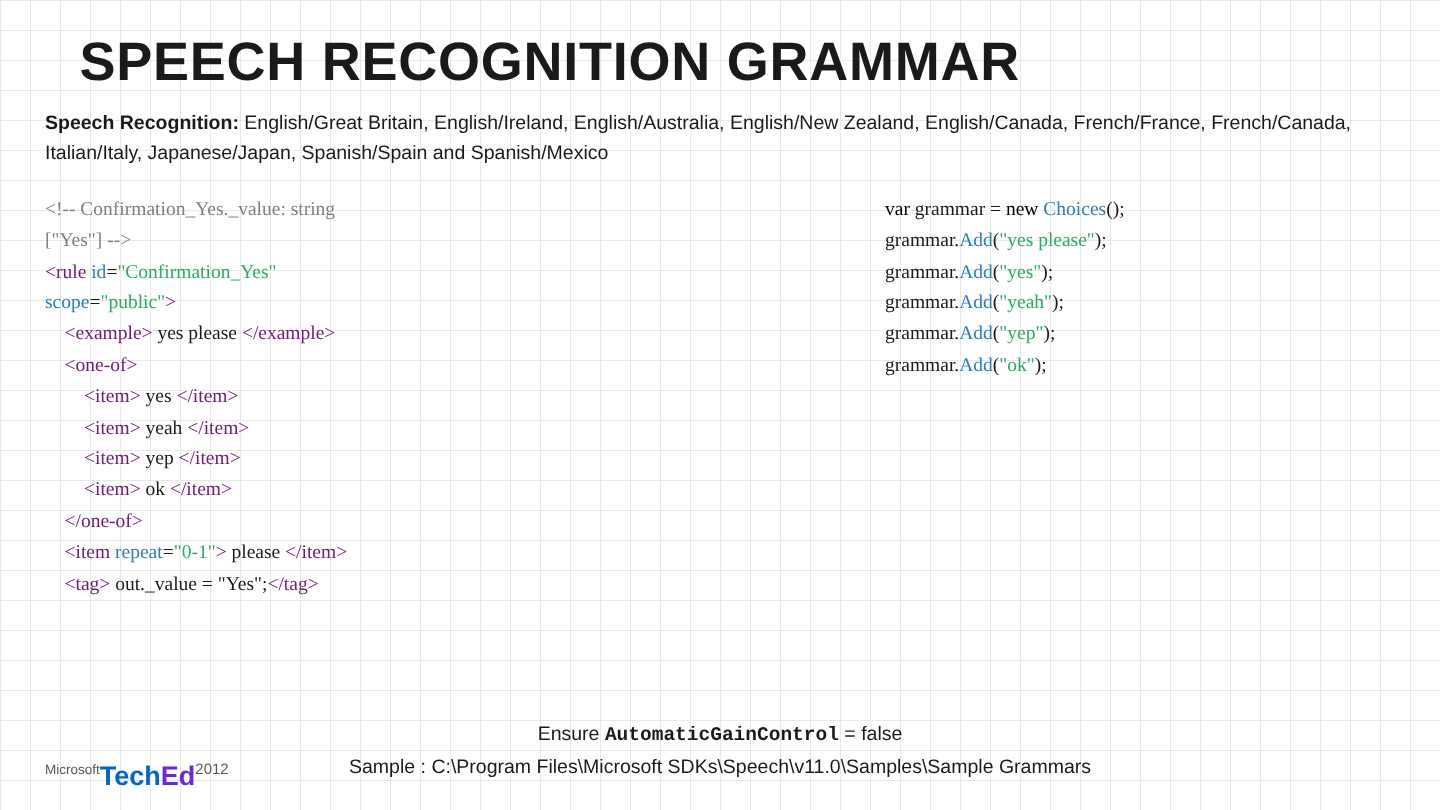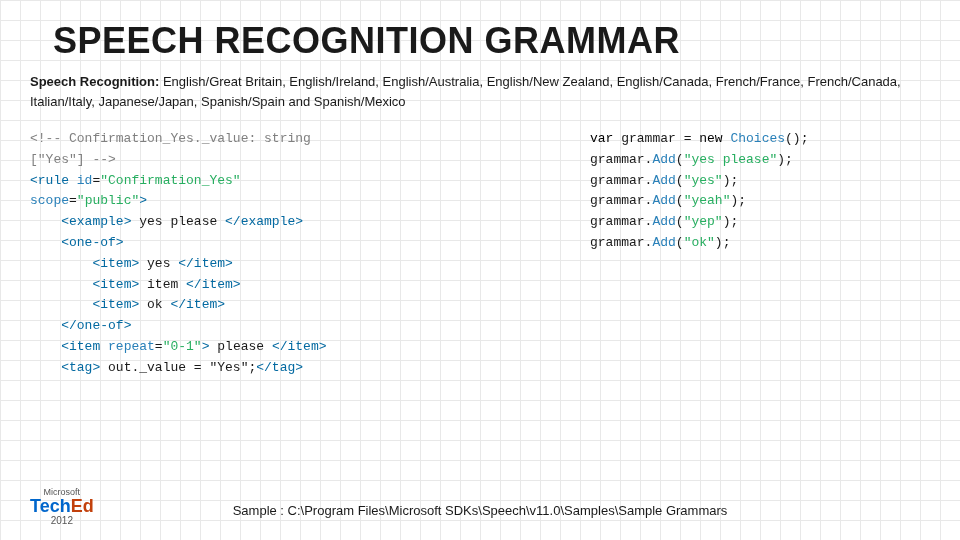--- a/index.html
+++ b/index.html
@@ -46,36 +46,36 @@
       line-height: 1.5;
     }
 
     .subtitle strong {
       font-weight: bold;
     }
 
     .code-section {
       display: flex;
       gap: 40px;
-      font-family: Liberation Mono, monospace;
+      font-family: Liberation Serif, serif;
       font-size: 13px;
       line-height: 1.6;
     }
 
     .code-left {
       flex: 1;
     }
 
     .code-right {
       flex: 0 0 340px;
     }
 
     
     .c-comment { color: #808080; }
-    .c-tag { color: #0369a1; }
+    .c-tag { color: #701a75; }
     .c-attr { color: #2980b9; }
     .c-value { color: #27ae60; }
     .c-text { color: #1a1a1a; }
 
     
     .js-keyword { color: #000000; font-weight: normal; }
     .js-func { color: #2980b9; }
     .js-string { color: #27ae60; }
     .js-plain { color: #1a1a1a; }
 
@@ -85,22 +85,21 @@
       left: 0;
       right: 0;
       text-align: center;
     }
 
     .footer-logo {
       position: absolute;
       bottom: 14px;
       left: 30px;
       display: flex;
-      flex-direction: column;
-      align-items: center;
+      flex-direction: row;
     }
 
     .ms-logo {
       font-size: 9px;
       color: #555;
       font-family: Arial, sans-serif;
     }
 
     .teched-logo {
       font-size: 18px;
@@ -148,21 +147,22 @@
   <div class="code-section">
 
     <div class="code-left">
       <div><span class="c-comment">&lt;!-- Confirmation_Yes._value: string</span></div>
       <div><span class="c-comment">["Yes"] --&gt;</span></div>
       <div><span class="c-tag">&lt;rule </span><span class="c-attr">id</span><span class="c-text">=</span><span class="c-value">"Confirmation_Yes"</span></div>
       <div><span class="c-attr">scope</span><span class="c-text">=</span><span class="c-value">"public"</span><span class="c-tag">&gt;</span></div>
       <div><span class="c-text">&nbsp;&nbsp;&nbsp;&nbsp;</span><span class="c-tag">&lt;example&gt;</span><span class="c-text"> yes please </span><span class="c-tag">&lt;/example&gt;</span></div>
       <div><span class="c-text">&nbsp;&nbsp;&nbsp;&nbsp;</span><span class="c-tag">&lt;one-of&gt;</span></div>
       <div><span class="c-text">&nbsp;&nbsp;&nbsp;&nbsp;&nbsp;&nbsp;&nbsp;&nbsp;</span><span class="c-tag">&lt;item&gt;</span><span class="c-text"> yes </span><span class="c-tag">&lt;/item&gt;</span></div>
-      <div><span class="c-text">&nbsp;&nbsp;&nbsp;&nbsp;&nbsp;&nbsp;&nbsp;&nbsp;</span><span class="c-tag">&lt;item&gt;</span><span class="c-text"> item </span><span class="c-tag">&lt;/item&gt;</span></div>
+      <div><span class="c-text">&nbsp;&nbsp;&nbsp;&nbsp;&nbsp;&nbsp;&nbsp;&nbsp;</span><span class="c-tag">&lt;item&gt;</span><span class="c-text"> yeah </span><span class="c-tag">&lt;/item&gt;</span></div>
+      <div><span class="c-text">&nbsp;&nbsp;&nbsp;&nbsp;&nbsp;&nbsp;&nbsp;&nbsp;</span><span class="c-tag">&lt;item&gt;</span><span class="c-text"> yep </span><span class="c-tag">&lt;/item&gt;</span></div>
       <div><span class="c-text">&nbsp;&nbsp;&nbsp;&nbsp;&nbsp;&nbsp;&nbsp;&nbsp;</span><span class="c-tag">&lt;item&gt;</span><span class="c-text"> ok </span><span class="c-tag">&lt;/item&gt;</span></div>
       <div><span class="c-text">&nbsp;&nbsp;&nbsp;&nbsp;</span><span class="c-tag">&lt;/one-of&gt;</span></div>
       <div><span class="c-text">&nbsp;&nbsp;&nbsp;&nbsp;</span><span class="c-tag">&lt;item </span><span class="c-attr">repeat</span><span class="c-text">=</span><span class="c-value">"0-1"</span><span class="c-tag">&gt;</span><span class="c-text"> please </span><span class="c-tag">&lt;/item&gt;</span></div>
       <div><span class="c-text">&nbsp;&nbsp;&nbsp;&nbsp;</span><span class="c-tag">&lt;tag&gt;</span><span class="c-text"> out._value = "Yes";</span><span class="c-tag">&lt;/tag&gt;</span></div>
     </div>
 
     <div class="code-right">
       <div><span class="js-keyword">var </span><span class="js-plain">grammar = </span><span class="js-keyword">new </span><span class="js-func">Choices</span><span class="js-plain">();</span></div>
       <div><span class="js-plain">grammar.</span><span class="js-func">Add</span><span class="js-plain">(</span><span class="js-string">"yes please"</span><span class="js-plain">);</span></div>
       <div><span class="js-plain">grammar.</span><span class="js-func">Add</span><span class="js-plain">(</span><span class="js-string">"yes"</span><span class="js-plain">);</span></div>
@@ -170,19 +170,22 @@
       <div><span class="js-plain">grammar.</span><span class="js-func">Add</span><span class="js-plain">(</span><span class="js-string">"yep"</span><span class="js-plain">);</span></div>
       <div><span class="js-plain">grammar.</span><span class="js-func">Add</span><span class="js-plain">(</span><span class="js-string">"ok"</span><span class="js-plain">);</span></div>
     </div>
 
   </div>
 
 </div>
 
 <div class="footer-logo">
   <span class="ms-logo">Microsoft</span>
-  <span class="teched-logo" style="color:#0066cc;">Tech<span style="color:#c2410c;">Ed</span></span>
+  <span class="teched-logo" style="color:#0066cc;">Tech<span style="color:#6d28d9;">Ed</span></span>
   <span class="teched-year">2012</span>
 </div>
 
 <div class="footer">
+  <div class="footer-text">
+    <span>Ensure </span><code class="mono">AutomaticGainControl</code><span> = false</span>
+  </div>
   <div class="footer-text">Sample : C:\Program Files\Microsoft SDKs\Speech\v11.0\Samples\Sample Grammars</div>
 </div>
 
 </body></html>

